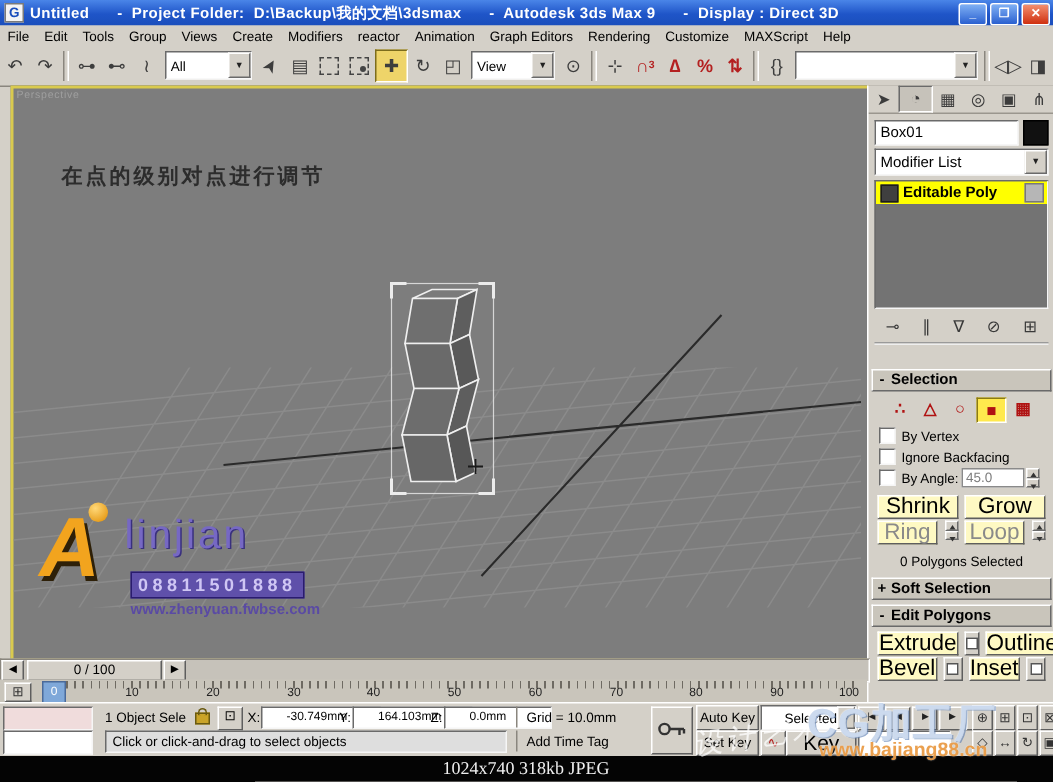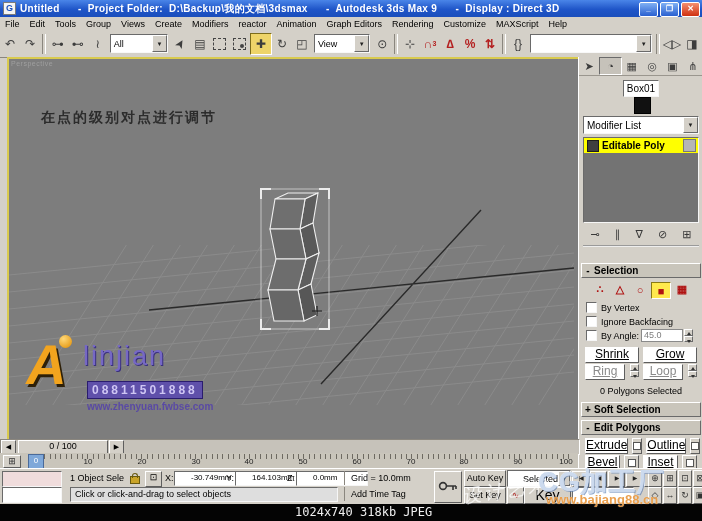--- a/index.html
+++ b/index.html
@@ -52,21 +52,21 @@
     letter-spacing:2px;text-shadow:1px 1px 0 #39307e;}
   .logo-digits{position:absolute;left:62px;top:46px;background:#5f50aa;color:#cfc6f4;font-weight:bold;
     font-size:12px;letter-spacing:3px;padding:1px 4px;border:1px solid #2a1c6e;}
   .logo-url{position:absolute;left:62px;top:66px;font-size:10px;font-weight:bold;color:#5a4aa4;}
   
   .cmdpanel{position:absolute;left:578px;top:57px;width:124px;height:413px;background:#d4d0c8;overflow:hidden;
     border-left:1px solid #fff;}
   .tabs{height:18px;display:flex;border-bottom:1px solid #9a968e;}
   .tab{flex:1;display:flex;align-items:center;justify-content:center;font-size:11px;color:#3c3c3c;}
   .tab.active{background:#c6c2ba;border:1px solid;border-color:#6a6a6a #fff #fff #6a6a6a;}
-  .name-row{display:flex;align-items:center;margin:4px 4px 2px 4px;flex-direction:column;}
+  .name-row{display:flex;align-items:center;margin:4px 4px 2px 4px;}
   .field{background:#fff;border:1px solid;border-color:#6a6a6a #f6f6f6 #f6f6f6 #6a6a6a;
     font-size:10px;padding:1px 3px;height:13px;line-height:13px;}
   .obj-name{flex:1;}
   .color-swatch{width:15px;height:15px;background:#111;border:1px solid #000;margin-left:3px;}
   .modlist{display:flex;align-items:center;margin:2px 4px;height:16px;background:#fff;
     border:1px solid;border-color:#6a6a6a #f6f6f6 #f6f6f6 #6a6a6a;font-size:10px;padding-left:3px;}
   .stack{margin:3px 4px 0 4px;height:84px;background:#737373;border:1px solid;
     border-color:#6a6a6a #f6f6f6 #f6f6f6 #6a6a6a;}
   .stack-row{height:15px;background:#ffff00;display:flex;align-items:center;font-size:10px;font-weight:bold;}
   .stack-exp{width:10px;height:10px;background:#3f3f3f;border:1px solid #1c1c1c;margin:0 3px;}
@@ -84,22 +84,22 @@
   .chk-row{display:flex;align-items:center;margin:3px 0 0 7px;font-size:9px;height:11px;}
   .chk{width:9px;height:9px;background:#fff;border:1px solid;border-color:#6a6a6a #f6f6f6 #f6f6f6 #6a6a6a;margin-right:4px;}
   .angle-field{width:36px;height:11px;background:#fff;border:1px solid #8a8a8a;font-size:9px;
     color:#7d7d7d;padding:0 2px;margin-left:2px;}
   .spinner{width:9px;height:13px;margin-left:1px;display:flex;flex-direction:column;}
   .spinner b{flex:1;background:#d4d0c8;border:1px solid;border-color:#fff #6a6a6a #6a6a6a #fff;position:relative;}
   .spinner b:after{content:"";position:absolute;left:2px;top:2px;border:2px solid transparent;}
   .spinner b.up:after{border-bottom:3px solid #333;top:0px;}
   .spinner b.dn:after{border-top:3px solid #333;top:3px;}
   .pair-row{display:flex;gap:4px;margin:3px 6px 0 6px;height:14px;}
-  .p-btn{flex:1;background:#ffffff;border:1px solid;border-color:#fff #5e5e5e #5e5e5e #fff;
-    font-size:12px;text-align:center;line-height:13px;height:14px;text-decoration:underline;}
+  .p-btn{flex:1;background:#fef9c3;border:1px solid;border-color:#fff #5e5e5e #5e5e5e #fff;
+    font-size:15px;text-align:center;line-height:13px;height:14px;}
   .p-btn.wide{margin:3px 6px 0 6px;}
   .p-btn.disabled{color:#8a8a8a;}
   .settings-btn{width:13px;height:14px;background:#d4d0c8;border:1px solid;
     border-color:#fff #5e5e5e #5e5e5e #fff;display:flex;align-items:center;justify-content:center;}
   .settings-btn .sq{width:6px;height:6px;background:#fff;border:1px solid #555;}
   .sel-status{font-size:9px;text-align:center;margin-top:8px;}
   
   .timeslider{position:absolute;left:0px;top:439px;width:578px;height:14px;background:#c6c2ba;
     border:1px solid;border-color:#8a867e #fff #fff #8a867e;display:flex;align-items:center;}
   .ts-arrow{width:13px;height:12px;background:#d4d0c8;border:1px solid;border-color:#fff #5e5e5e #5e5e5e #fff;
@@ -128,21 +128,21 @@
     border:1px solid #6a5a10;border-bottom:none;border-radius:3px 3px 0 0;}
   .prompt{background:#dedede;font-size:9px;line-height:13px;padding:0 4px;border:1px solid;
     border-color:#6a6a6a #f6f6f6 #f6f6f6 #6a6a6a;white-space:nowrap;overflow:hidden;}
   .pb-btn{width:15px;height:14px;background:#d4d0c8;border:1px solid;border-color:#fff #5e5e5e #5e5e5e #fff;
     font-size:6px;text-align:center;line-height:13px;letter-spacing:-1px;color:#222;}
   .nav-btn{width:12px;height:15px;background:#d4d0c8;border:1px solid;border-color:#fff #5e5e5e #5e5e5e #fff;
     font-size:9px;text-align:center;line-height:14px;color:#333;}
   
   .blackstrip{position:absolute;left:0;top:504px;width:702px;height:17px;background:#040404;
     color:#efefef;font-family:"DejaVu Sans Mono",monospace;font-size:12px;line-height:16px;}
-  .blackstrip span{margin-left:295px;}
+  .blackstrip span{margin-left:295px;font-family:Liberation Serif, serif;}
   
   .wm-cg{position:absolute;left:538px;top:464px;font-size:27px;font-weight:bold;
     color:rgba(195,212,235,.85);text-shadow:0 0 1px #fff,1px 1px 0 rgba(70,110,170,.6);
     letter-spacing:1px;pointer-events:none;}
   .wm-url{position:absolute;left:546px;top:492px;font-size:13px;font-weight:bold;
     color:rgba(232,150,60,.9);text-shadow:0 0 1px rgba(255,255,255,.7);pointer-events:none;}
   .wm-script{position:absolute;left:462px;top:478px;font-size:19px;font-style:italic;
     font-family:"Liberation Serif",serif;color:rgba(255,255,255,.75);transform:rotate(-8deg);
     pointer-events:none;letter-spacing:3px;}
 </style>

